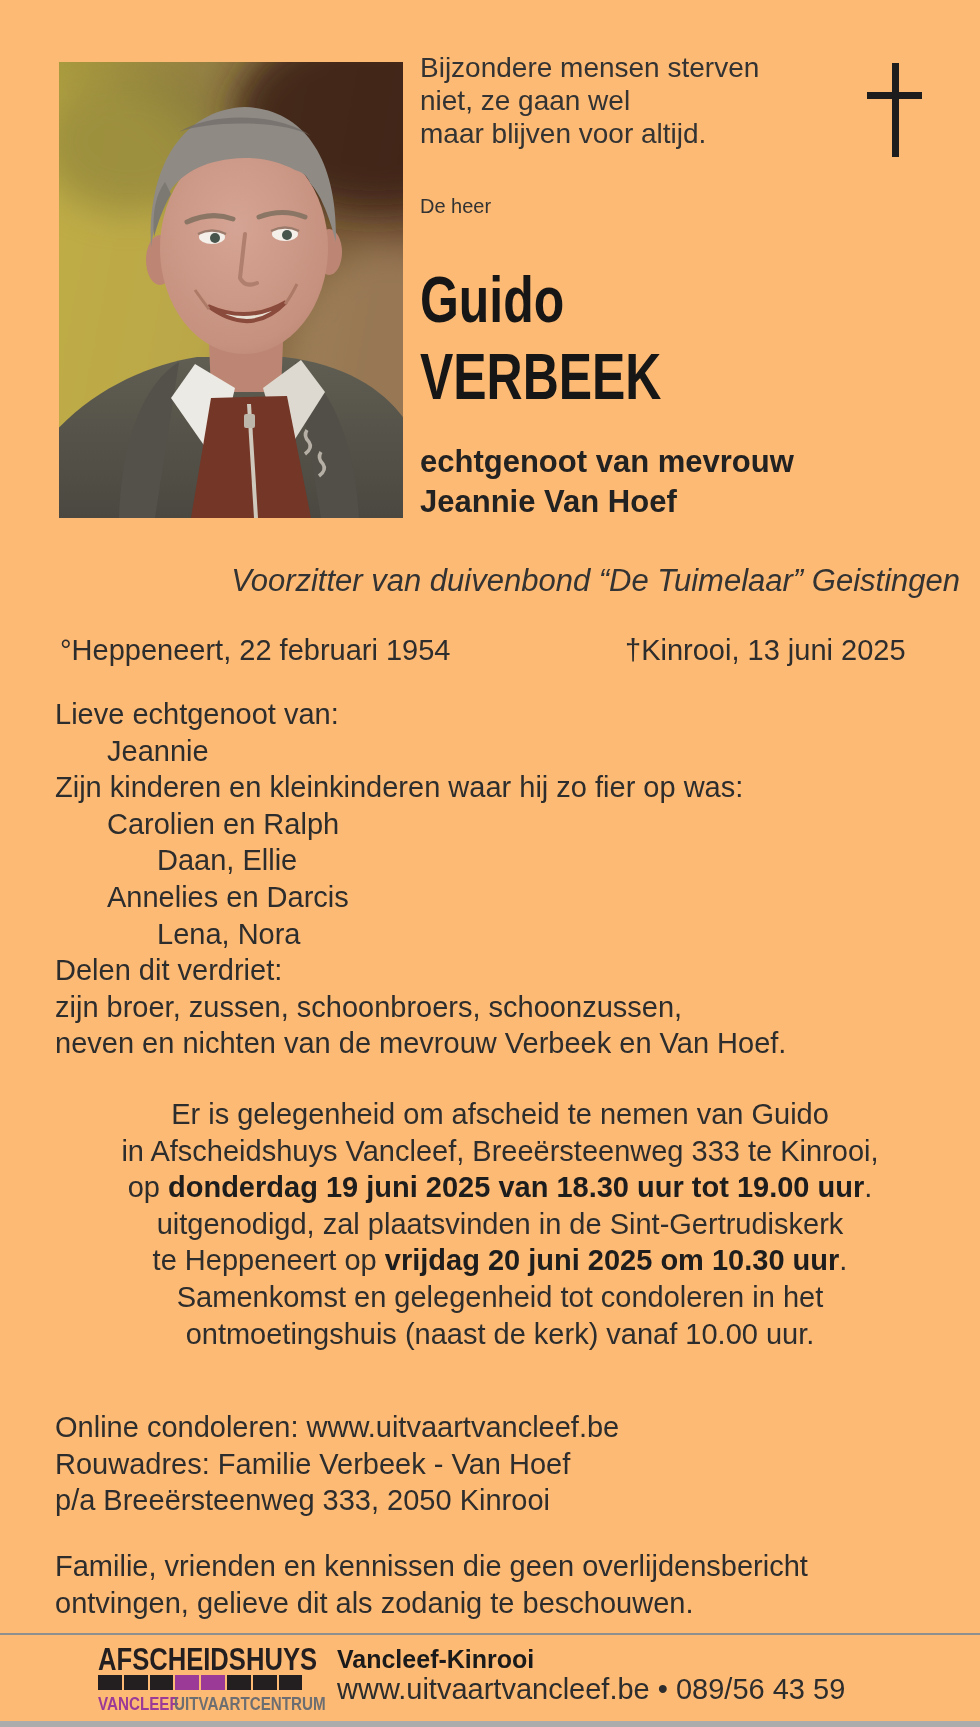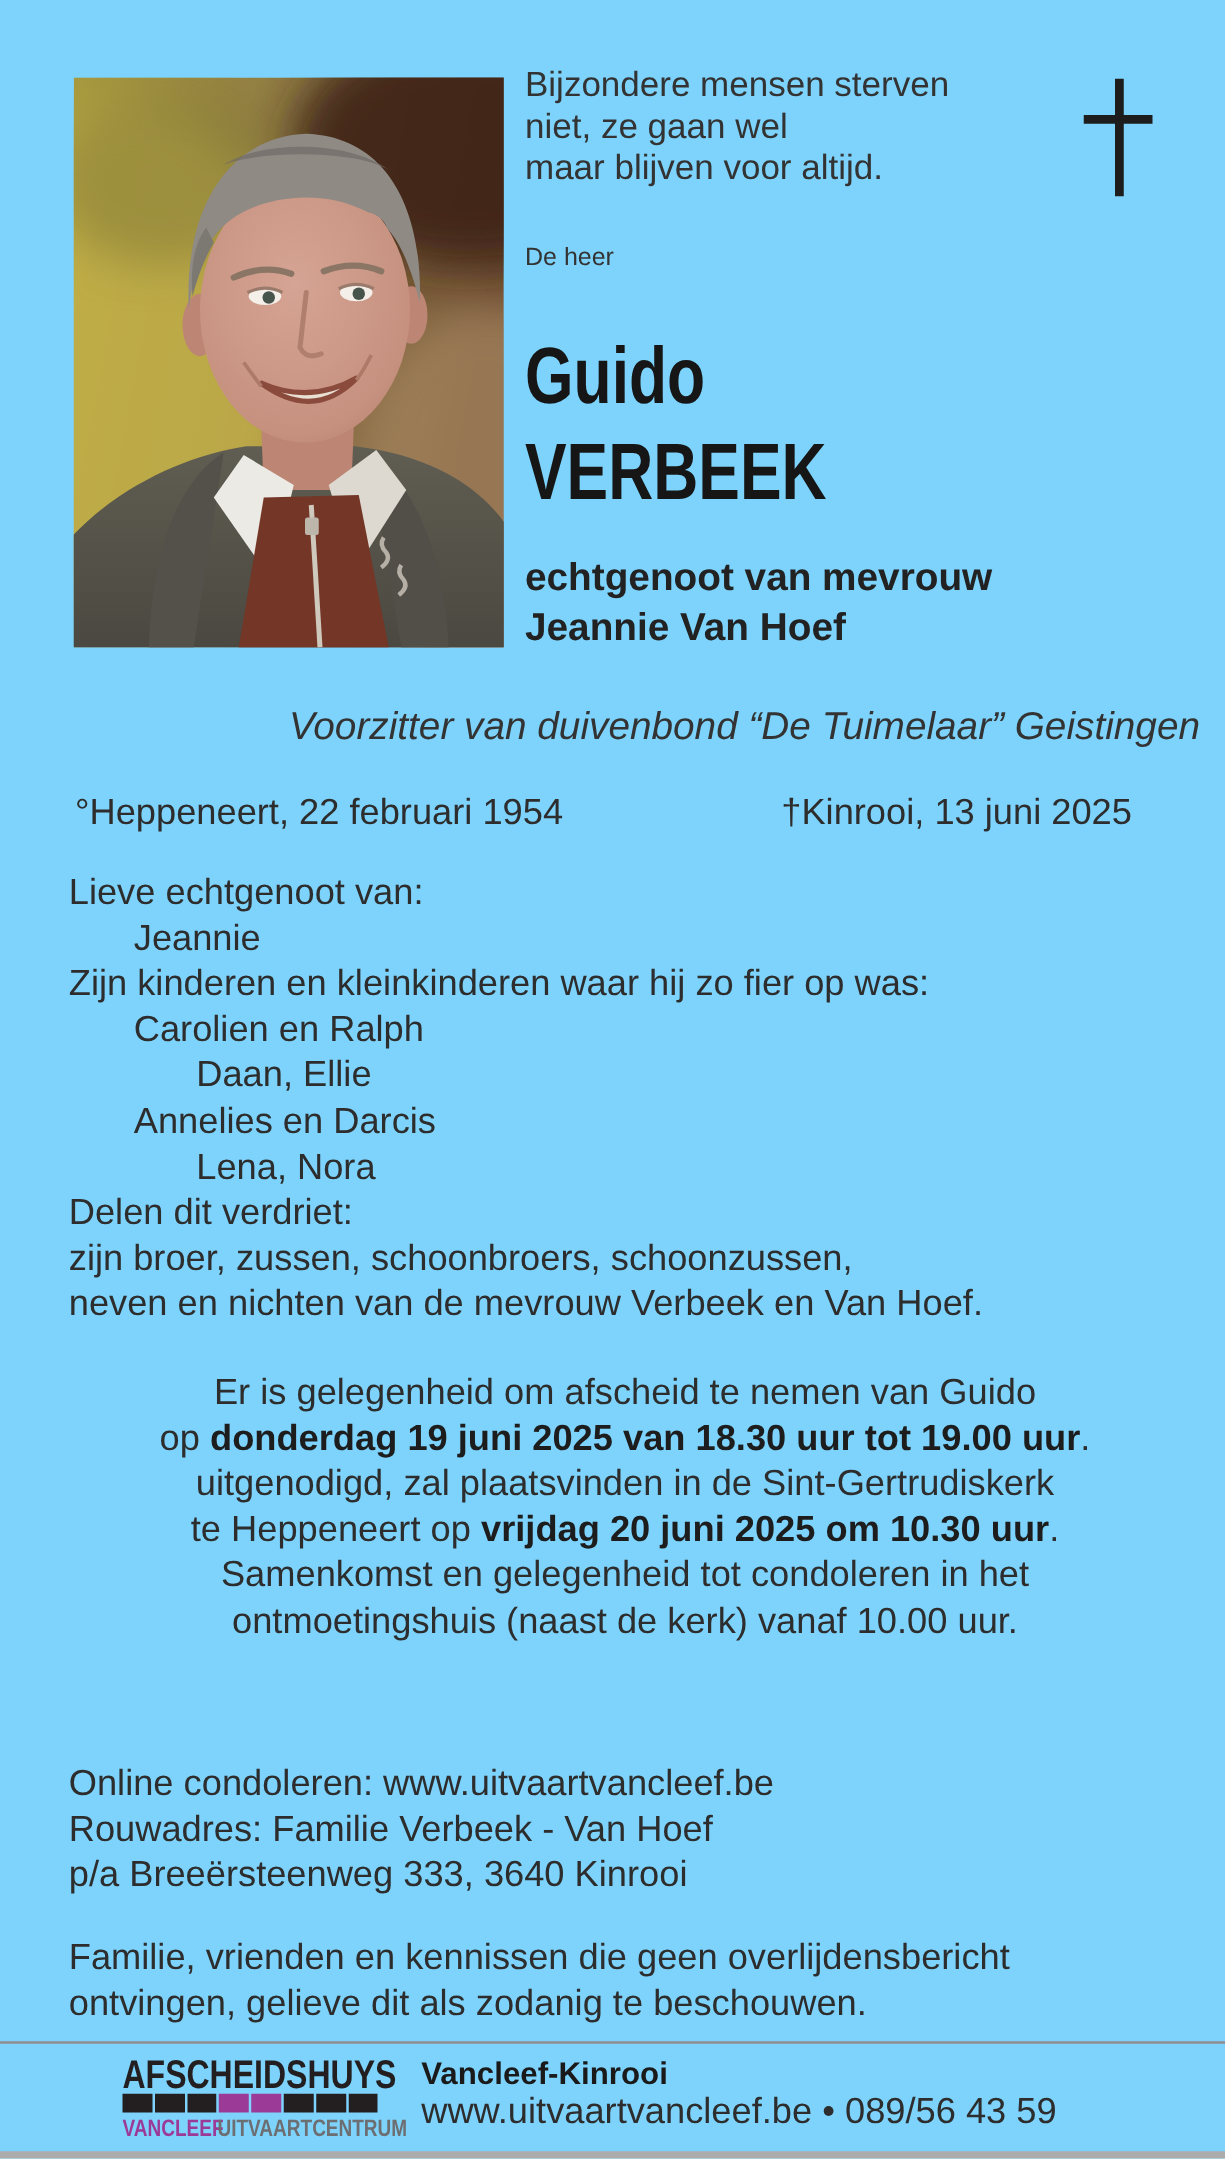--- a/index.html
+++ b/index.html
@@ -1,19 +1,19 @@
 <!DOCTYPE html>
 <html><head>
 <meta charset="utf-8">
 <style>
   html,body { margin:0; padding:0; background:#ffffff; }
   .page {
     position:relative;
     width:980px; height:1727px;
-    background:#7dd3fc;
+    background:#fdba74;
     font-family:"Liberation Sans","DejaVu Sans",sans-serif;
     color:#2d2d2d;
     overflow:hidden;
   }
   .abs { position:absolute; }
 
   
   .photo { left:59px; top:62px; width:344px; height:456px; }
   .photo svg { display:block; width:100%; height:100%; }
 
@@ -188,31 +188,32 @@
     <div class="ind2">Daan, Ellie</div>
     <div class="ind1">Annelies en Darcis</div>
     <div class="ind2">Lena, Nora</div>
     <div>Delen dit verdriet:</div>
     <div>zijn broer, zussen, schoonbroers, schoonzussen,</div>
     <div>neven en nichten van de mevrouw Verbeek en Van Hoef.</div>
   </div>
 
   <div class="abs ceremony">
     <div><span>Er is gelegenheid om afscheid te nemen van Guido</span><b></b><span></span></div>
+    <div><span>in Afscheidshuys Vancleef, Breeërsteenweg 333 te Kinrooi,</span><b></b><span></span></div>
     <div><span>op </span><b>donderdag 19 juni 2025 van 18.30 uur tot 19.00 uur</b><span>.</span></div>
     <div><span>uitgenodigd, zal plaatsvinden in de Sint-Gertrudiskerk</span><b></b><span></span></div>
     <div><span>te Heppeneert op </span><b>vrijdag 20 juni 2025 om 10.30 uur</b><span>.</span></div>
     <div><span>Samenkomst en gelegenheid tot condoleren in het</span><b></b><span></span></div>
     <div><span>ontmoetingshuis (naast de kerk) vanaf 10.00 uur.</span><b></b><span></span></div>
   </div>
 
   <div class="abs contact">
     <div>Online condoleren: www.uitvaartvancleef.be</div>
     <div>Rouwadres: Familie Verbeek - Van Hoef</div>
-    <div>p/a Breeërsteenweg 333, 3640 Kinrooi</div>
+    <div>p/a Breeërsteenweg 333, 2050 Kinrooi</div>
   </div>
 
   <div class="abs notice">
     <div>Familie, vrienden en kennissen die geen overlijdensbericht</div>
     <div>ontvingen, gelieve dit als zodanig te beschouwen.</div>
   </div>
 
   <div class="abs footer-rule"></div>
 
   <div class="abs logo">

